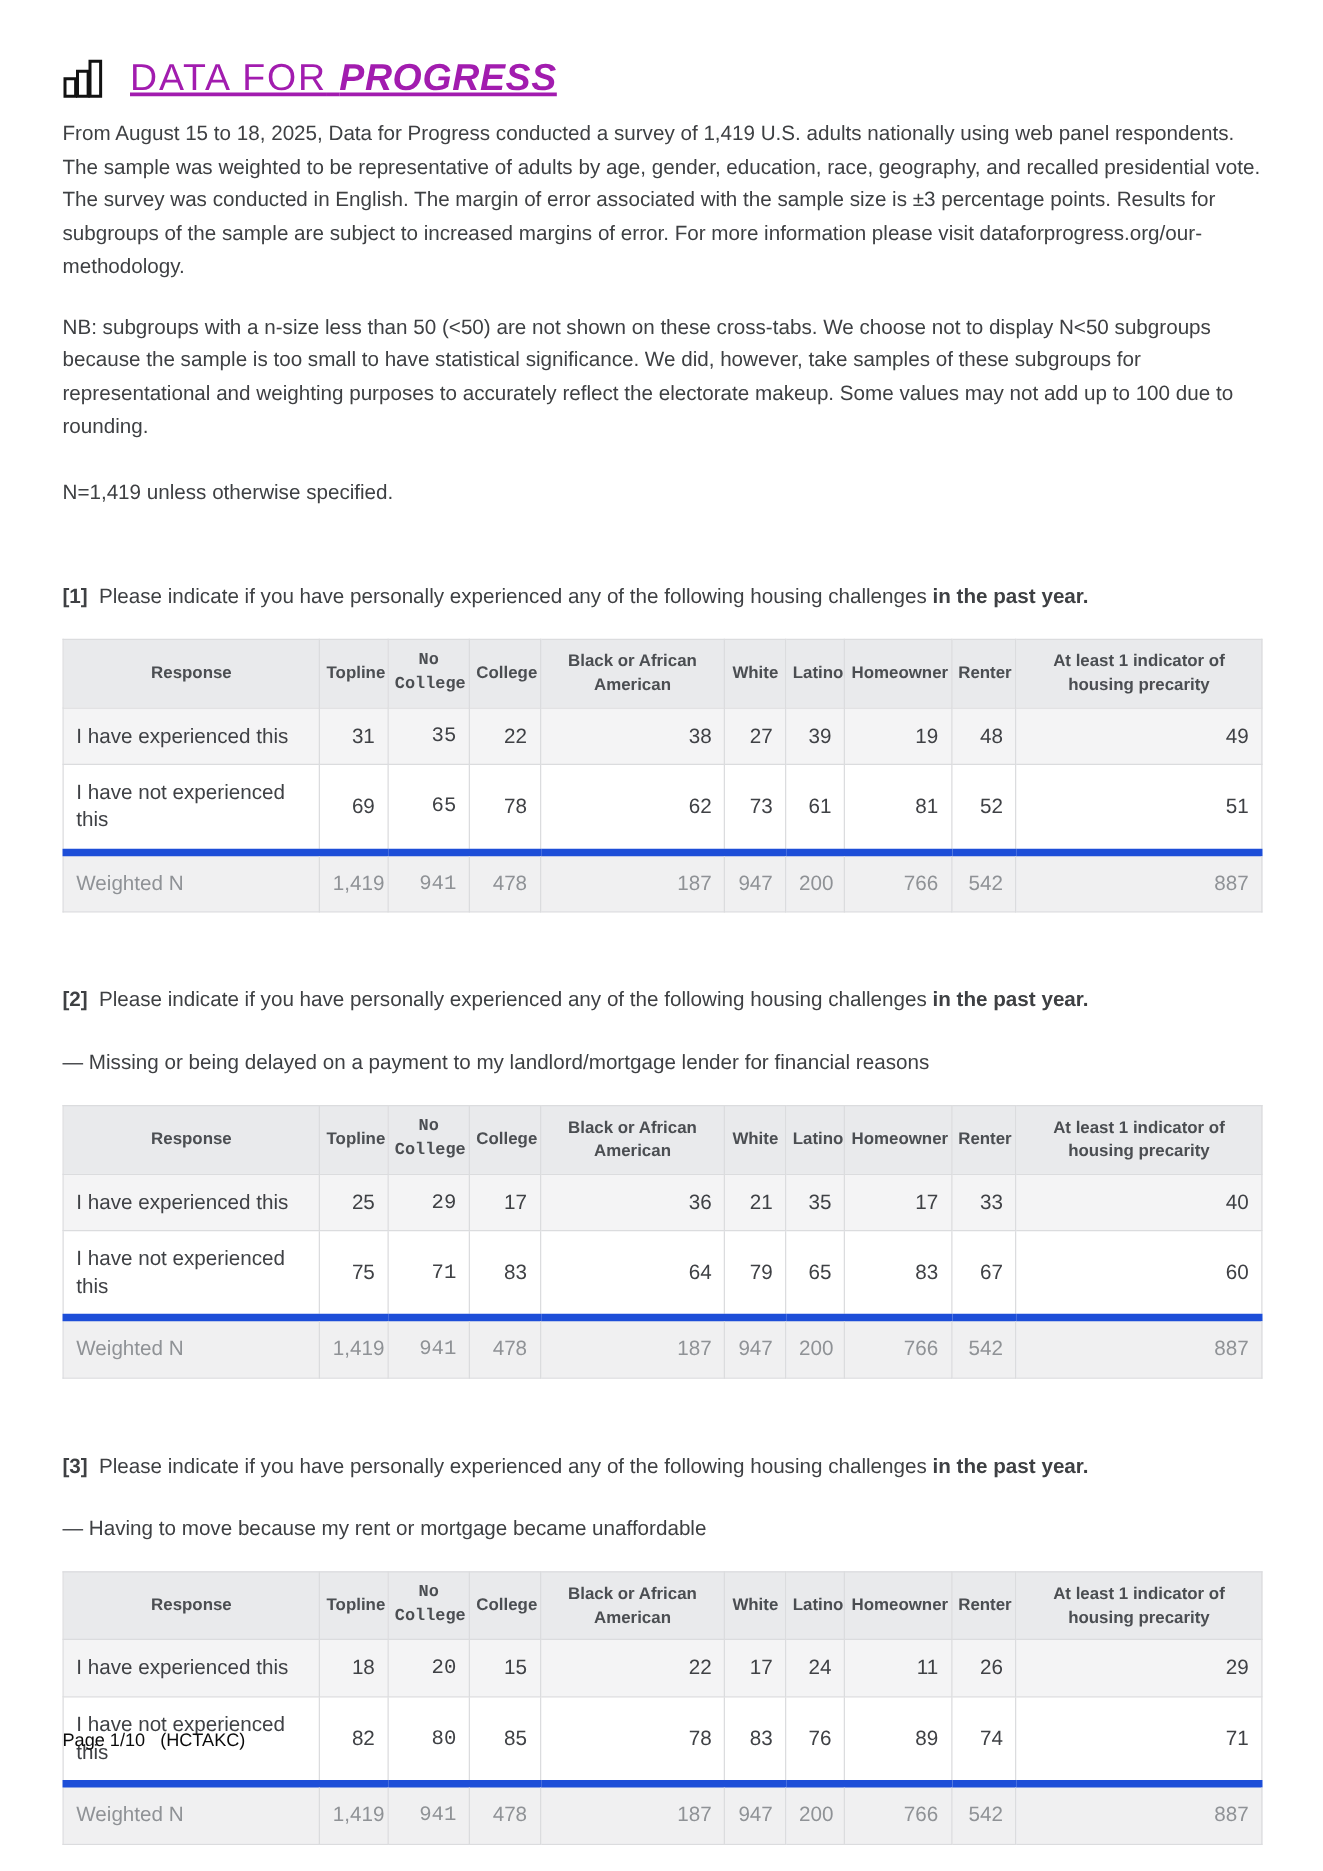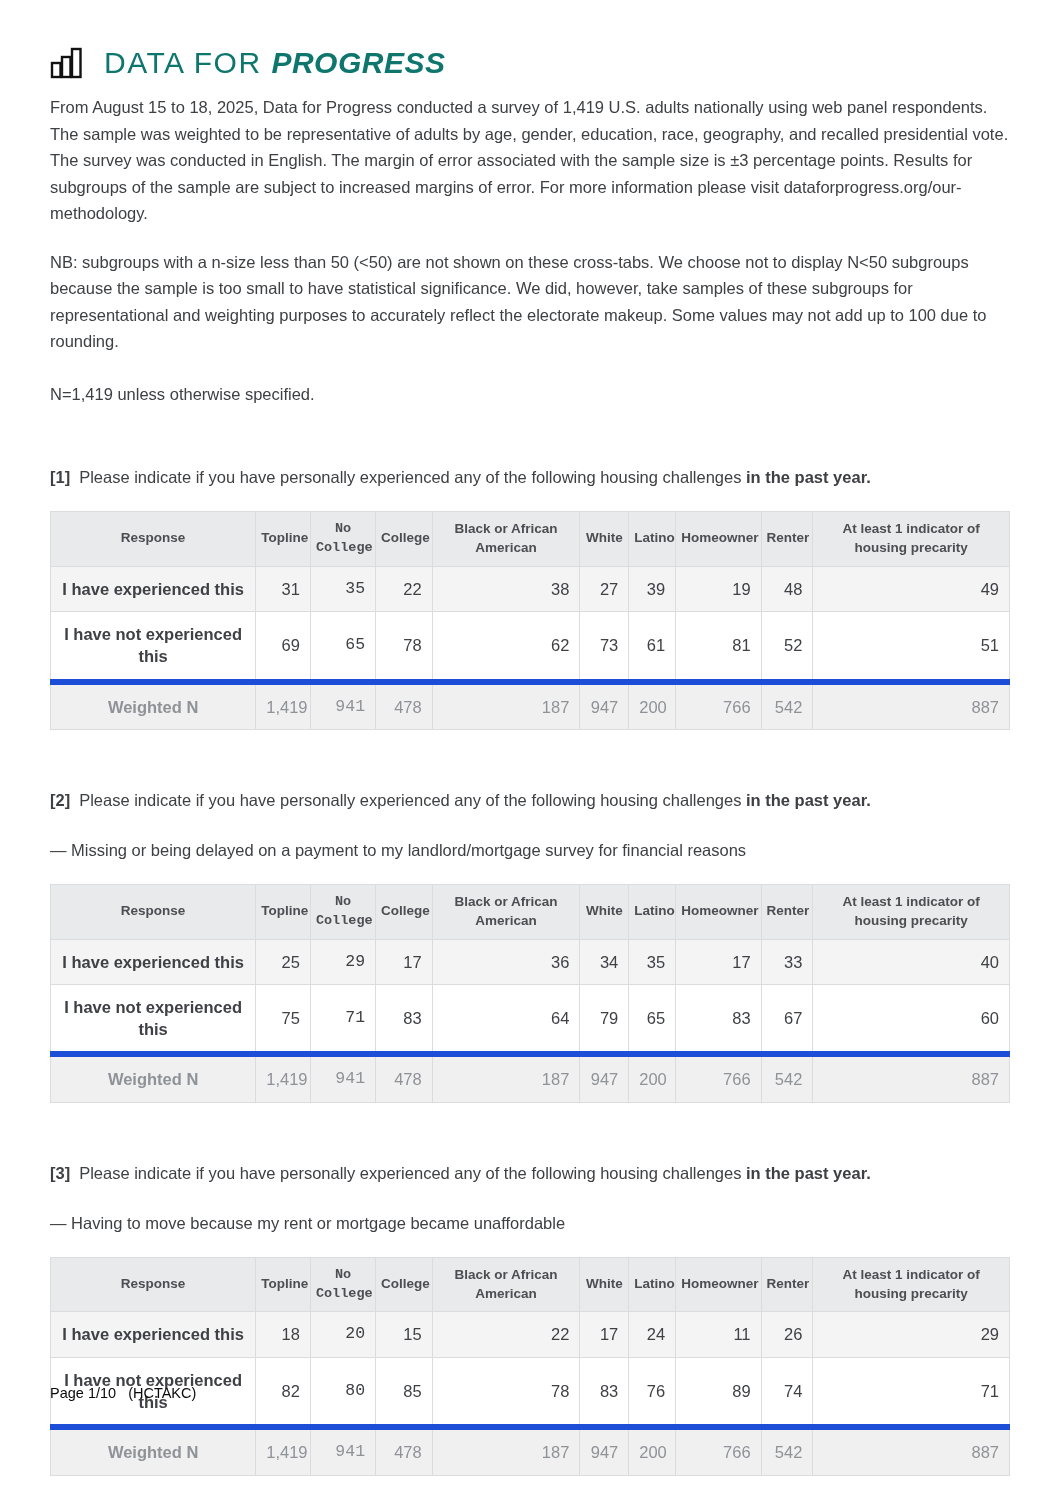--- a/index.html
+++ b/index.html
@@ -3,21 +3,21 @@
 <meta charset="utf-8">
 <style>
   html,body{margin:0;padding:0;background:#fff;}
   body{font-family:"Liberation Sans","DejaVu Sans",sans-serif;color:#3e4043;}
   .page{position:relative;width:1058px;height:1497px;background:#fff;box-sizing:border-box;
         padding:46px 48px 0 50px;overflow:hidden;}
 
   
   .logo{display:flex;align-items:center;gap:14px;margin-bottom:14px;}
   .logo svg{display:block;}
-  .logo-text{font-size:30px;color:#0f766e;letter-spacing:1.5px;white-space:nowrap;}
+  .logo-text{font-size:30px;color:#a21caf;letter-spacing:1.5px;white-space:nowrap;text-decoration:underline;}
   .logo-text .regular{font-weight:normal;}
   .logo-text .bold{font-weight:bold;font-style:italic;letter-spacing:0.5px;}
 
   
   .intro p{font-size:16.5px;line-height:26.5px;margin:0 0 22px 0;}
   .n-note{margin-top:26px !important;}
 
   
   .question{font-size:16.5px;line-height:24px;margin:58px 0 0 0;}
   .question .qnum{font-weight:bold;margin-right:9px;}
@@ -25,21 +25,21 @@
   .subtitle{font-size:16.5px;line-height:24px;margin:26px 0 0 0;}
 
   
   table.crosstab{width:100%;border-collapse:collapse;margin-top:22px;table-layout:fixed;}
   table.crosstab th,table.crosstab td{border:1px solid #dbdcde;box-sizing:border-box;}
   table.crosstab th{background:#e9eaec;font-size:13.5px;font-weight:bold;color:#4b4e52;
                     text-align:center;padding:8px 5px;line-height:1.4;}
   table.crosstab td{font-size:16.5px;color:#3f4145;padding:11px 10px;line-height:1.35;
                     background:#fff;}
   table.crosstab tbody tr:nth-child(1) td{background:#f4f4f5;}
-  table.crosstab td.label{text-align:center;font-weight:bold;}
+  table.crosstab td.label{text-align:left;}
   table.crosstab td.num{text-align:right;}
   table.crosstab tr.weighted td{background:#f0f0f1;color:#8f9296;
                                 border-top:6px solid #1d4ed8;}
   .col-0{width:21.4%;}
   .col-1{width:5.7%;}
   .col-2{width:6.8%;font-family:Liberation Mono, monospace;}
   .col-3{width:5.9%;}
   .col-4{width:15.4%;}
   .col-5{width:5.1%;margin-left:28px;}
   .col-6{width:4.9%;}
@@ -125,21 +125,21 @@
           <td class="num col-5">947</td>
           <td class="num col-6">200</td>
           <td class="num col-7">766</td>
           <td class="num col-8">542</td>
           <td class="num col-9">887</td>
         </tr>
       </tbody>
   </table>
 
   <p class="question"><span class="qnum">[2]</span><span>Please indicate if you have personally experienced any of the following housing challenges</span> <span class="qbold">in the past year.</span></p>
-  <p class="subtitle">— Missing or being delayed on a payment to my landlord/mortgage survey for financial reasons</p>
+  <p class="subtitle">— Missing or being delayed on a payment to my landlord/mortgage lender for financial reasons</p>
   <table class="crosstab">
     <thead>
         <tr>
           <th class="col-0">Response</th>
           <th class="col-1">Topline</th>
           <th class="col-2">No College</th>
           <th class="col-3">College</th>
           <th class="col-4">Black or African American</th>
           <th class="col-5">White</th>
           <th class="col-6">Latino</th>
@@ -148,21 +148,21 @@
           <th class="col-9">At least 1 indicator of housing precarity</th>
         </tr>
       </thead>
     <tbody>
         <tr>
           <td class="label col-0">I have experienced this</td>
           <td class="num col-1">25</td>
           <td class="num col-2">29</td>
           <td class="num col-3">17</td>
           <td class="num col-4">36</td>
-          <td class="num col-5">34</td>
+          <td class="num col-5">21</td>
           <td class="num col-6">35</td>
           <td class="num col-7">17</td>
           <td class="num col-8">33</td>
           <td class="num col-9">40</td>
         </tr>
         <tr>
           <td class="label col-0">I have not experienced this</td>
           <td class="num col-1">75</td>
           <td class="num col-2">71</td>
           <td class="num col-3">83</td>

